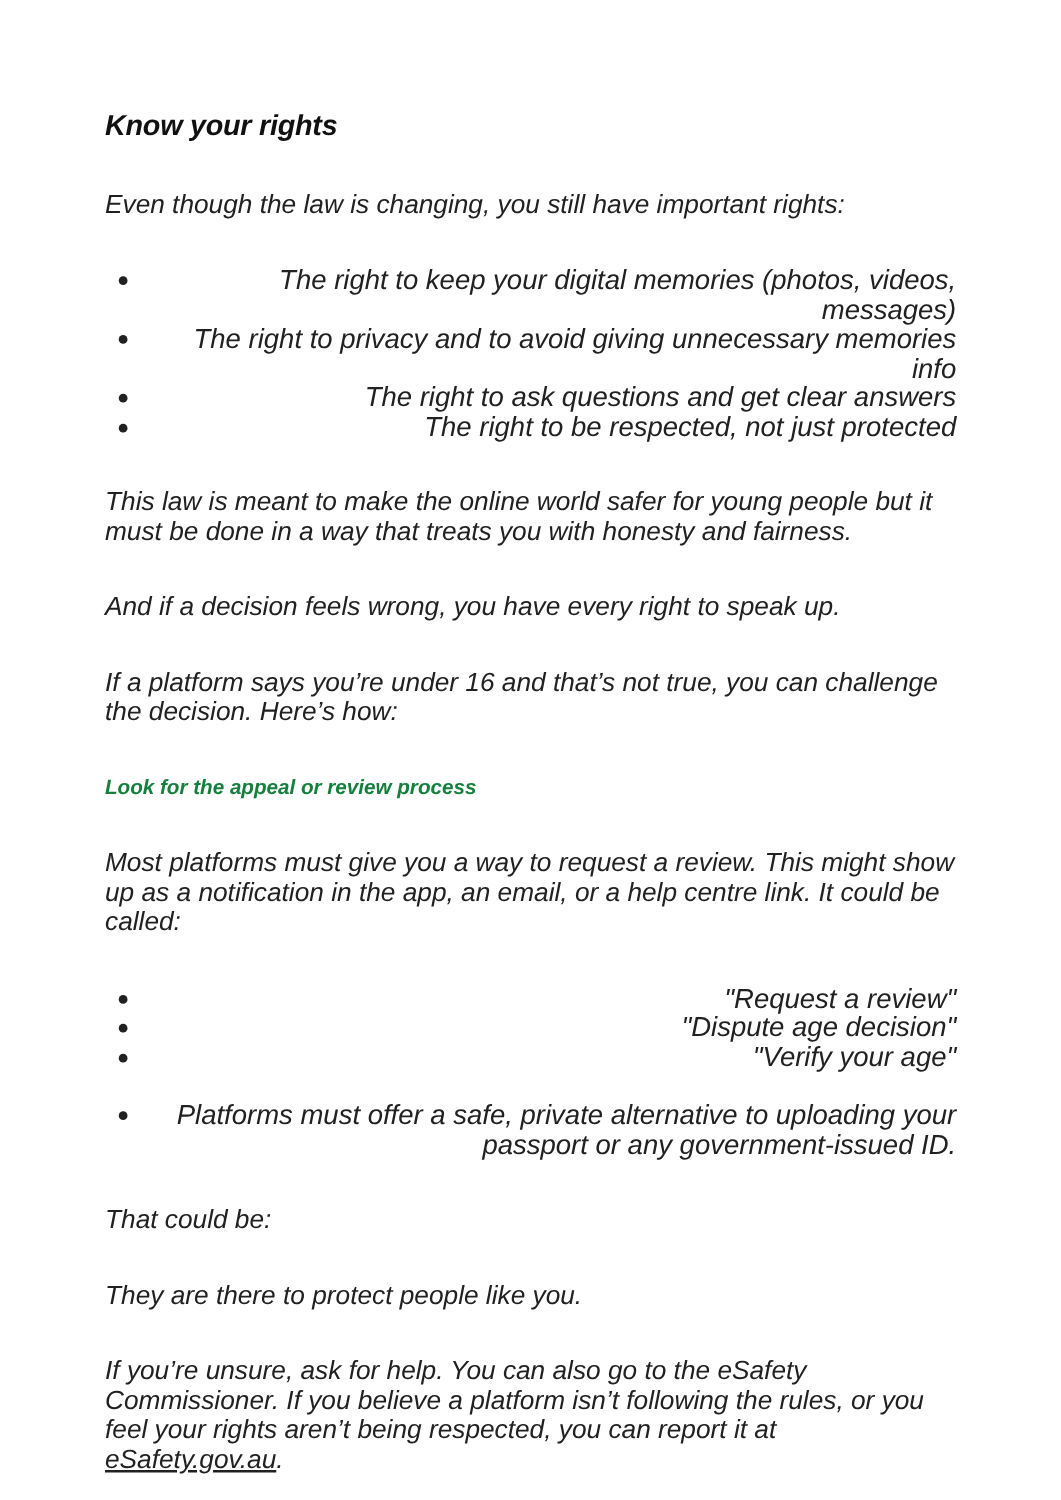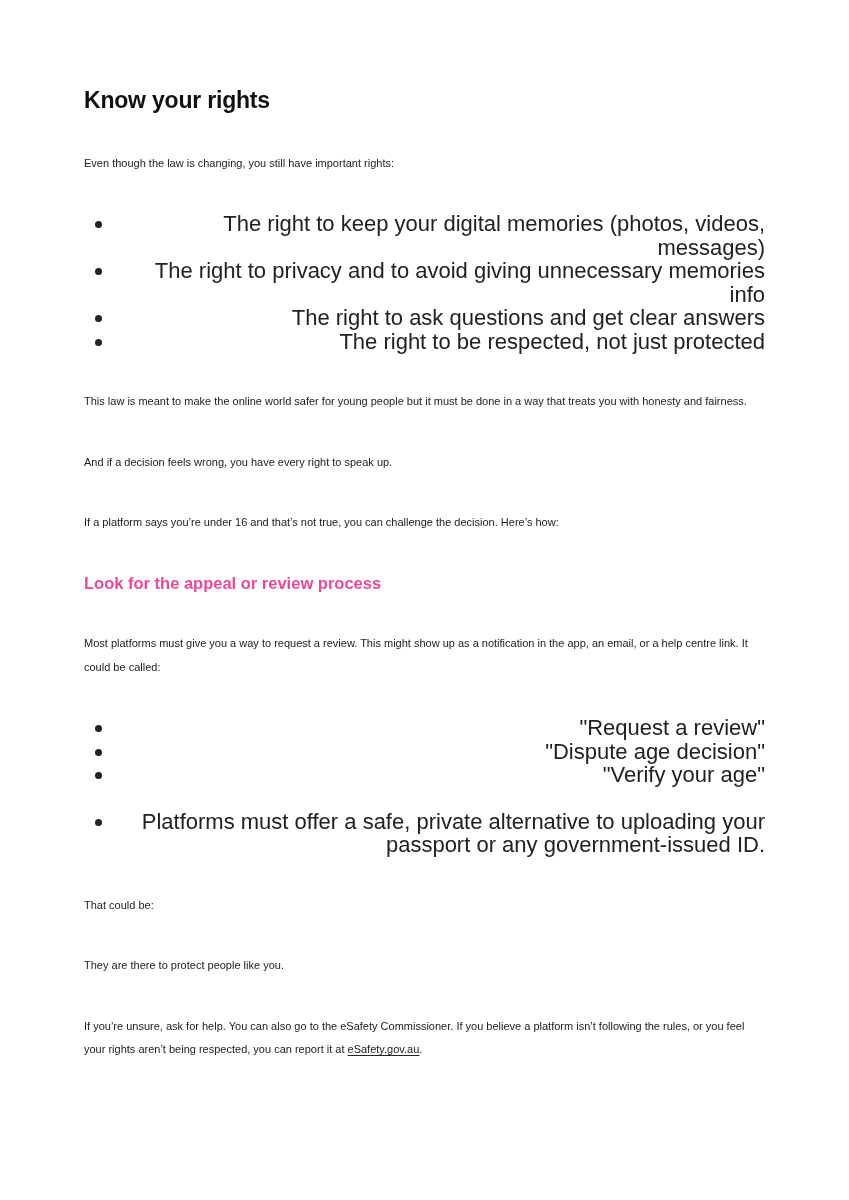--- a/index.html
+++ b/index.html
@@ -12,40 +12,41 @@
     height: 1200px;
     font-family: "Liberation Sans", sans-serif;
     color: #212121;
     overflow: hidden;
   }
   .page {
     box-sizing: border-box;
     width: 849px;
     height: 1200px;
     padding: 86px 84px 40px 84px;
+    font-style: italic;
   }
   h1.doc-title {
     margin: 0 0 25px 0;
     font-size: 23px;
     line-height: 1.25;
     font-weight: 700;
     color: #111111;
     letter-spacing: -0.2px;
   }
   p.para {
     margin: 37px 0;
-    font-size: 11px;
+    font-size: 21px;
     line-height: 23.5px;
   }
   h3.subhead {
     margin: 23px 0;
     font-size: 16.5px;
     line-height: 23.5px;
     font-weight: 700;
-    color: #ec4899;
+    color: #15803d;
   }
   ul.bullet-list {
     margin: 23px 0;
     padding-left: 31px;
     list-style-type: disc;
   }
   ul.bullet-list li {
     font-size: 22px;
     line-height: 23.5px;
     white-space: pre-wrap;

